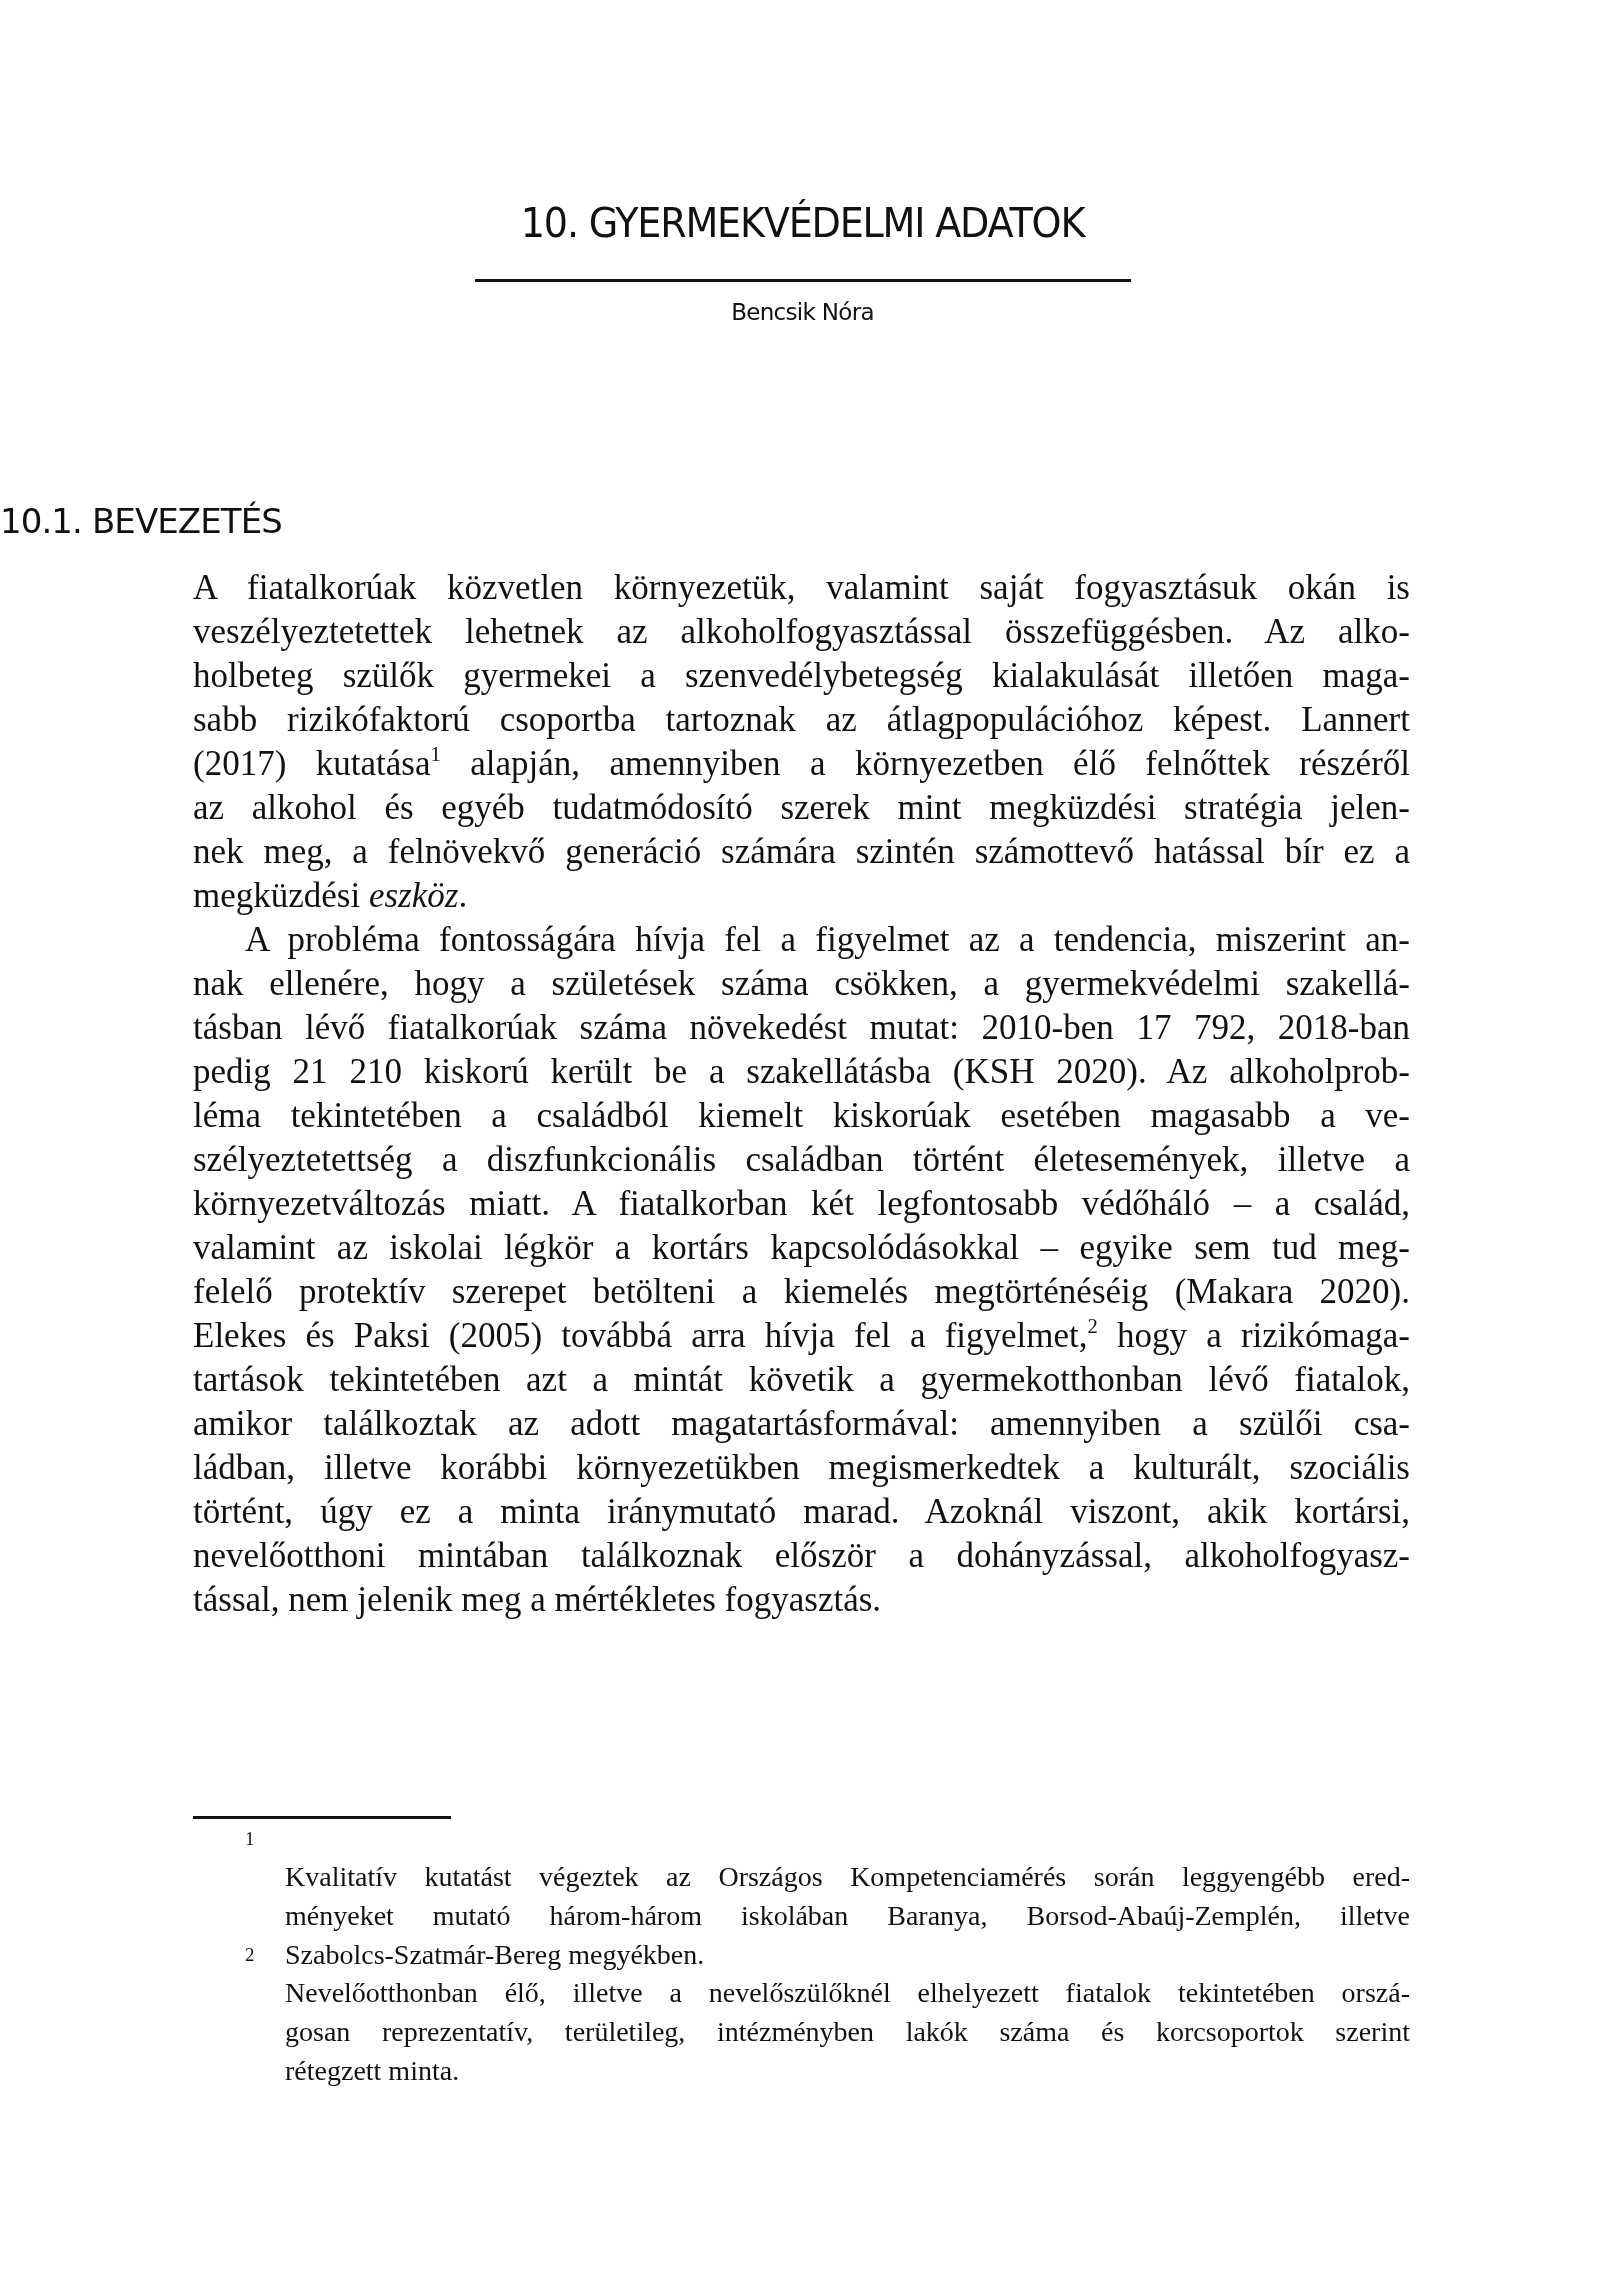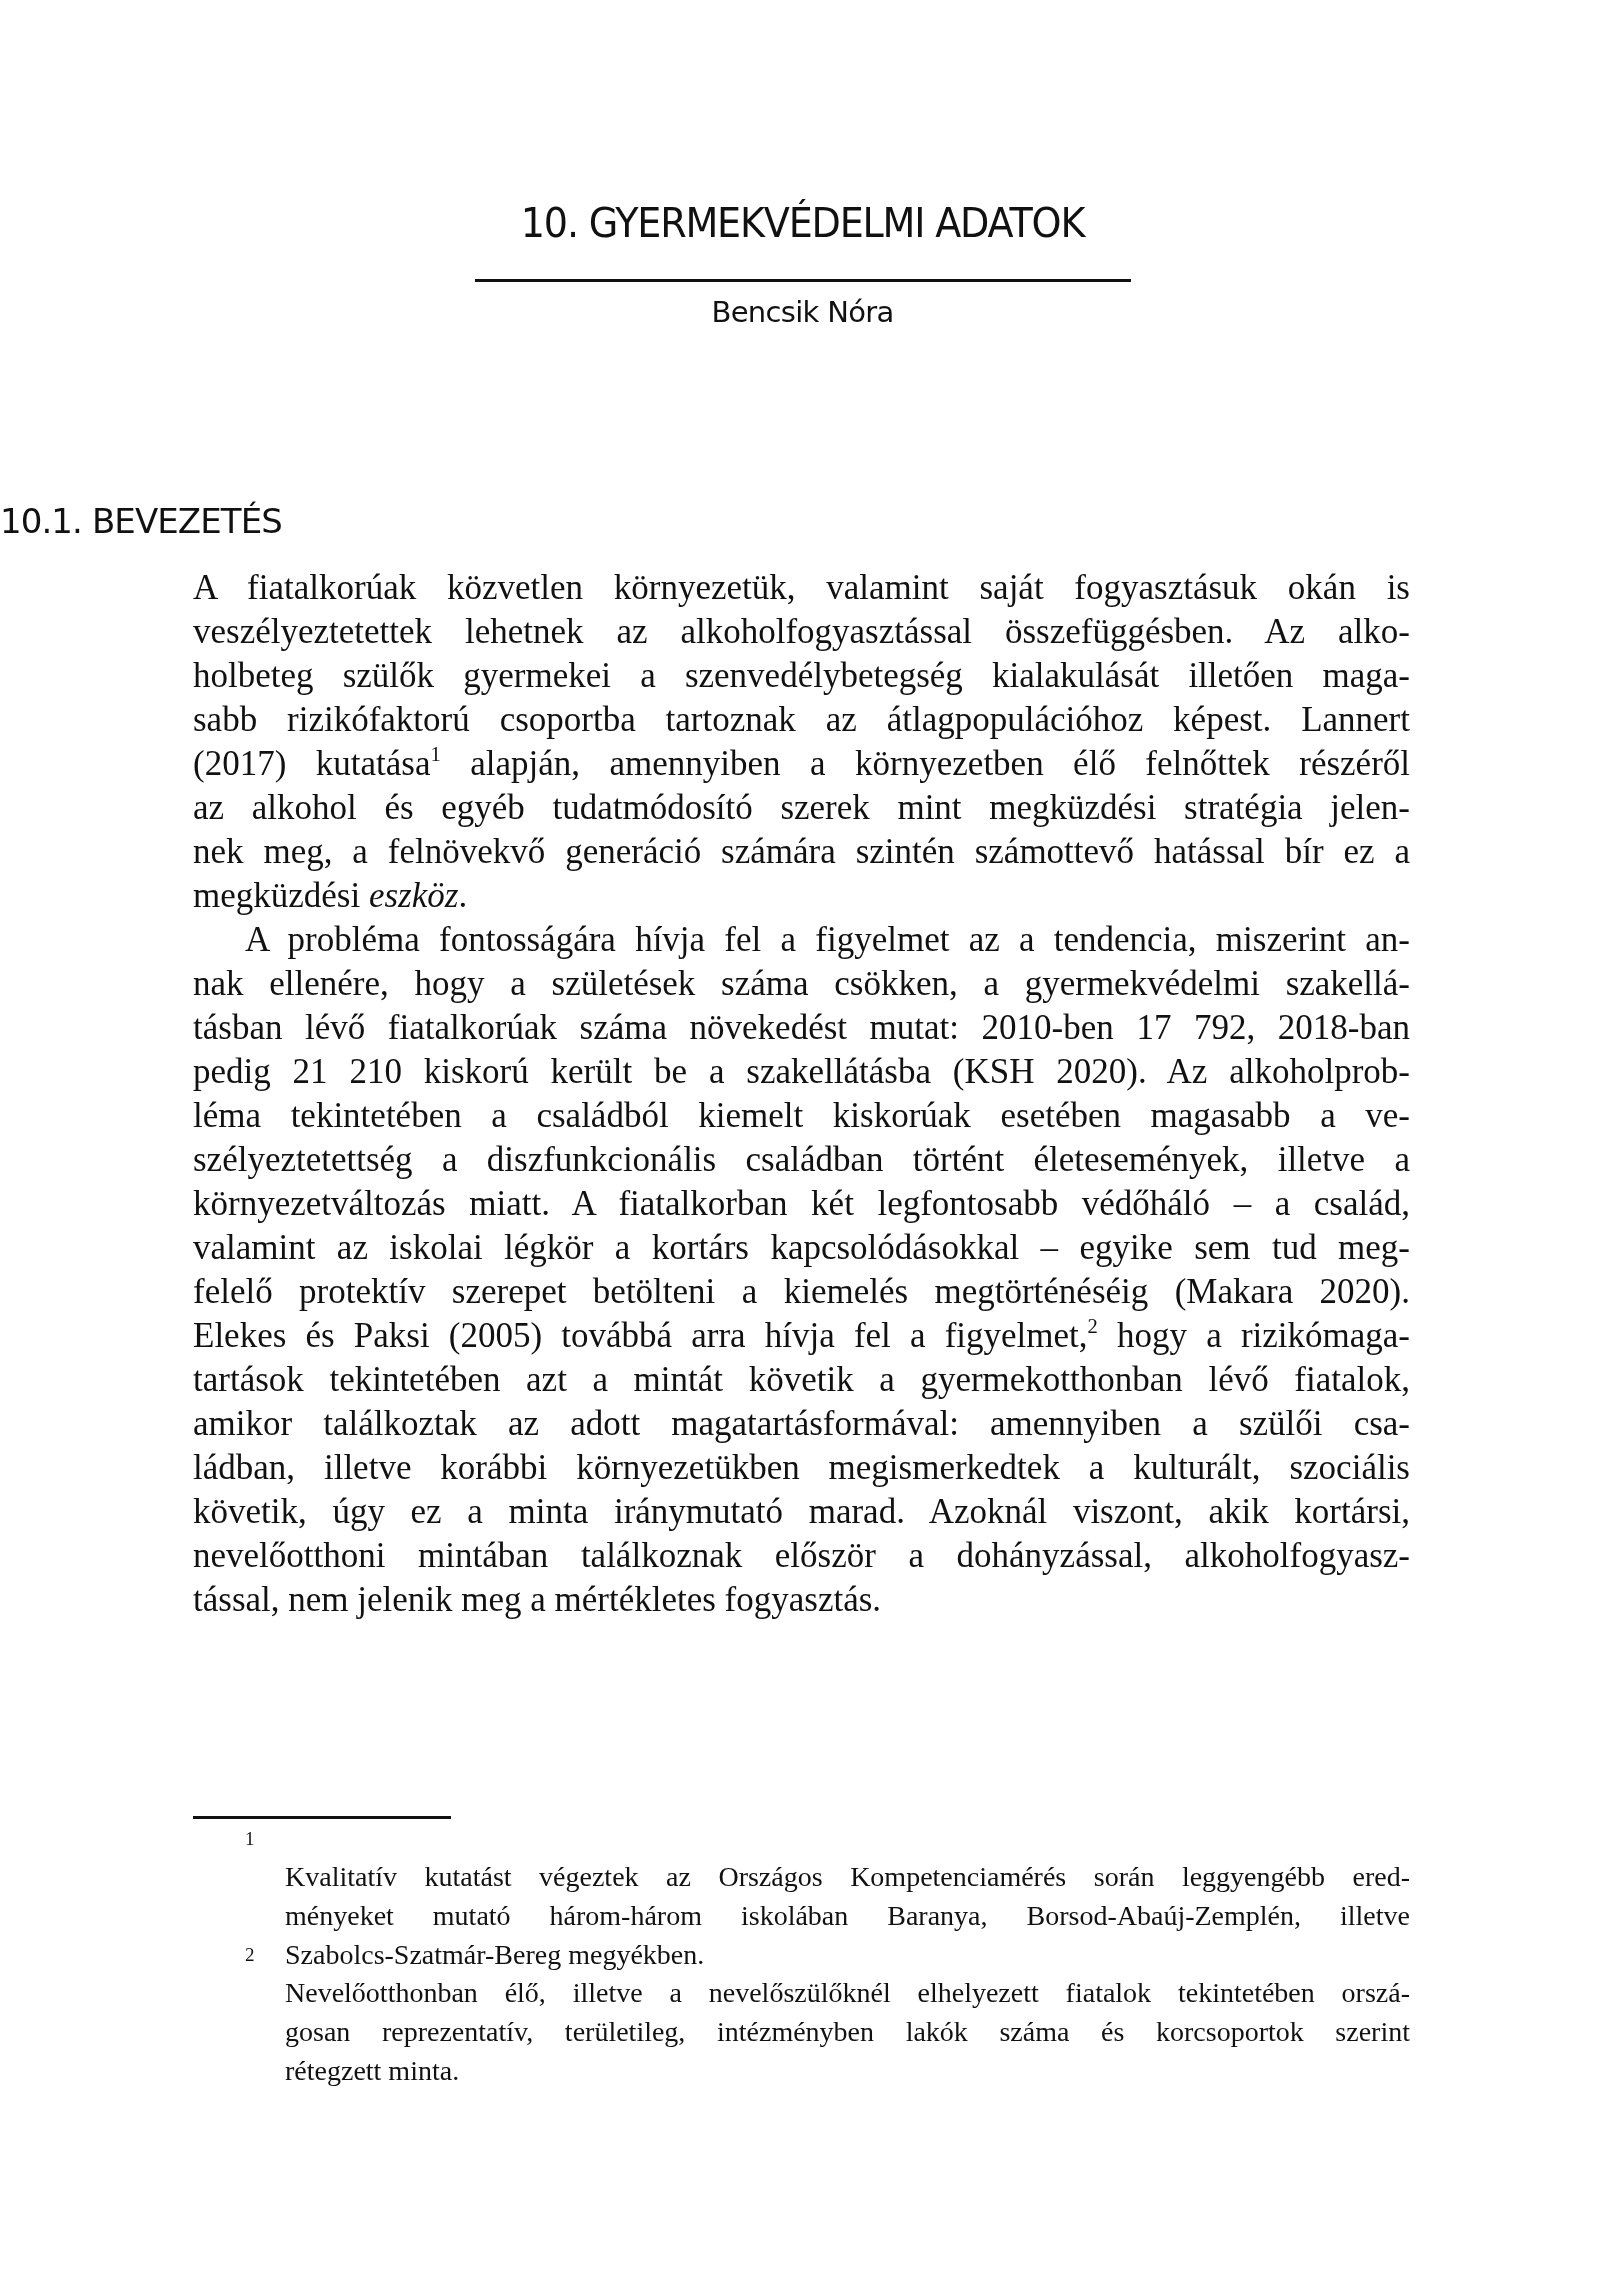--- a/index.html
+++ b/index.html
@@ -2,21 +2,21 @@
 <html style="font-size:13.8px"><head>
 <meta charset="utf-8">
 <style>
   html, body { margin: 0; padding: 0; background: #ffffff; }
   body { width: 1605px; height: 2295px; position: relative; overflow: hidden; color: #111111; }
   .abs { position: absolute; }
   .sans { font-family: "DejaVu Sans", "Liberation Sans", sans-serif; }
   .serif { font-family: "Liberation Serif", "DejaVu Serif", serif; }
   #chapter-title { left: 0; width: 1605px; top: 196px; text-align: center; font-size: 41px; line-height: 55px; letter-spacing: -1.3px; transform: scaleX(0.93); }
   #title-rule { left: 475px; width: 656px; top: 279px; height: 2.6px; background: #111; }
-  #author { left: 0; width: 1605px; top: 292px; text-align: center; font-size: 29px; line-height: 40px; letter-spacing: -0.7px; }
+  #author { left: 0; width: 1605px; top: 292px; text-align: center; font-size: 23px; line-height: 40px; letter-spacing: -0.7px; }
   #section-heading { left: 0; width: 1605px; top: 499px; text-align: left; font-size: 34px; line-height: 45px; letter-spacing: -0.9px; }
   #body { left: 193px; top: 566px; width: 1217px; }
   .line { font-size: 35px; line-height: 44px; height: 44px; white-space: nowrap; text-align: justify; text-align-last: justify; overflow: visible; }
   .line.last { text-align-last: left; }
   .line.indent { padding-left: 52px; }
   .line sup { font-size: 20.6px; line-height: 0; vertical-align: 13.8px; }
   .line i { font-style: italic; }
   #fn-rule { left: 193px; width: 258px; top: 1816px; height: 2.6px; background: #111; }
   .footnote { position: absolute; left: 245px; width: 1165px; }
   .fn-num { position: absolute; left: 0; top: -1.7px; font-size: 19px; line-height: 26px; }
@@ -51,21 +51,21 @@
     <div class="line">pedig 21 210 kiskorú került be a szakellátásba (KSH 2020). Az alkoholprob-</div>
     <div class="line">léma tekintetében a családból kiemelt kiskorúak esetében magasabb a ve-</div>
     <div class="line">szélyeztetettség a diszfunkcionális családban történt életesemények, illetve a</div>
     <div class="line">környezetváltozás miatt. A fiatalkorban két legfontosabb védőháló – a család,</div>
     <div class="line">valamint az iskolai légkör a kortárs kapcsolódásokkal – egyike sem tud meg-</div>
     <div class="line">felelő protektív szerepet betölteni a kiemelés megtörténéséig (Makara 2020).</div>
     <div class="line"><span>Elekes és Paksi (2005) továbbá arra hívja fel a figyelmet,</span><sup>2</sup><span> hogy a rizikómaga-</span></div>
     <div class="line">tartások tekintetében azt a mintát követik a gyermekotthonban lévő fiatalok,</div>
     <div class="line">amikor találkoztak az adott magatartásformával: amennyiben a szülői csa-</div>
     <div class="line">ládban, illetve korábbi környezetükben megismerkedtek a kulturált, szociális</div>
-    <div class="line">követik, úgy ez a minta iránymutató marad. Azoknál viszont, akik kortársi,</div>
+    <div class="line">történt, úgy ez a minta iránymutató marad. Azoknál viszont, akik kortársi,</div>
     <div class="line">nevelőotthoni mintában találkoznak először a dohányzással, alkoholfogyasz-</div>
     <div class="line last">tással, nem jelenik meg a mértékletes fogyasztás.</div>
   </div>
 </div>
 
 <div id="fn-rule" class="abs"></div>
 
 <div class="footnote serif" style="top:1828px;">
   <div class="fn-num">1</div>
   <div class="fn-lines">

